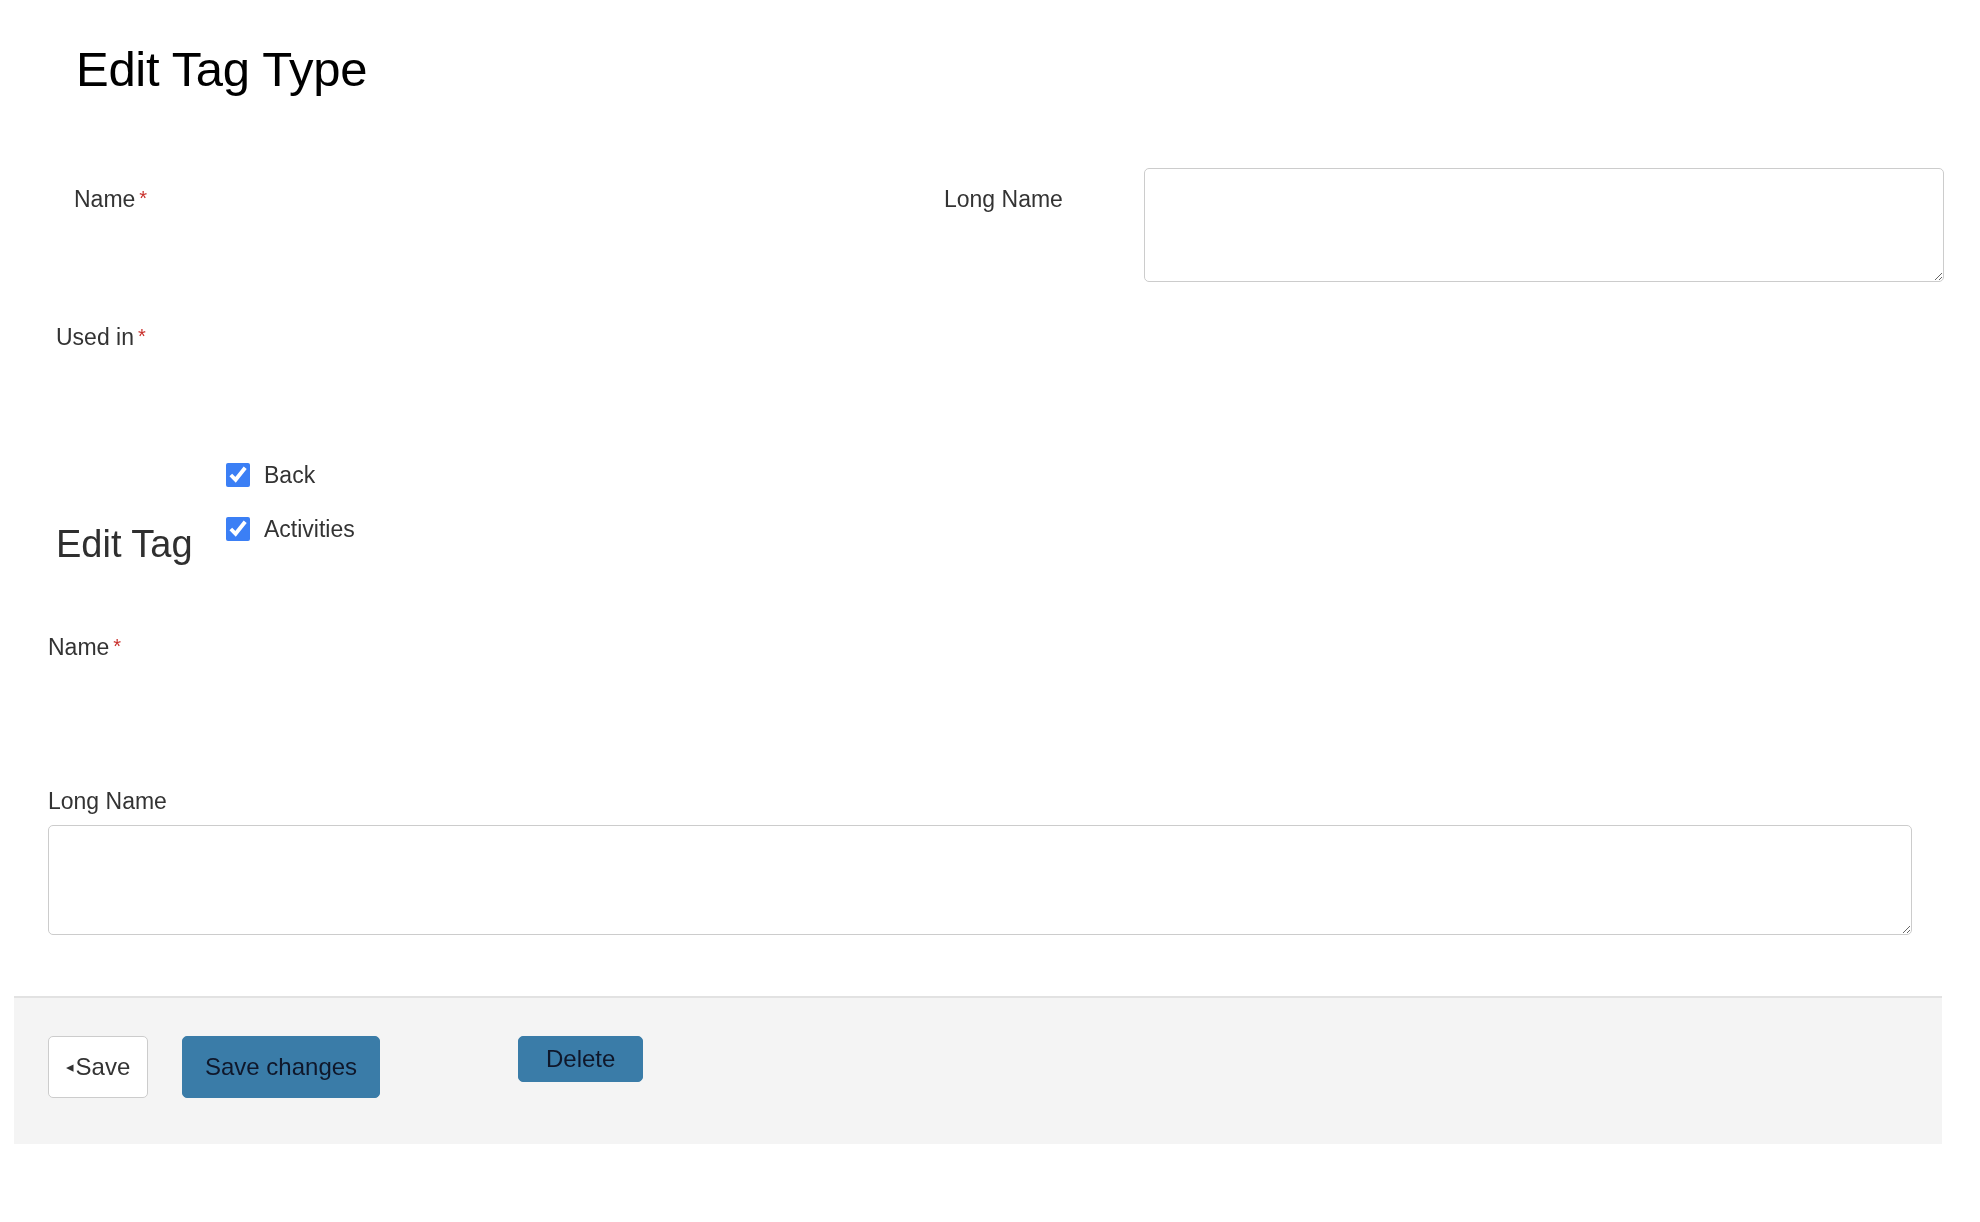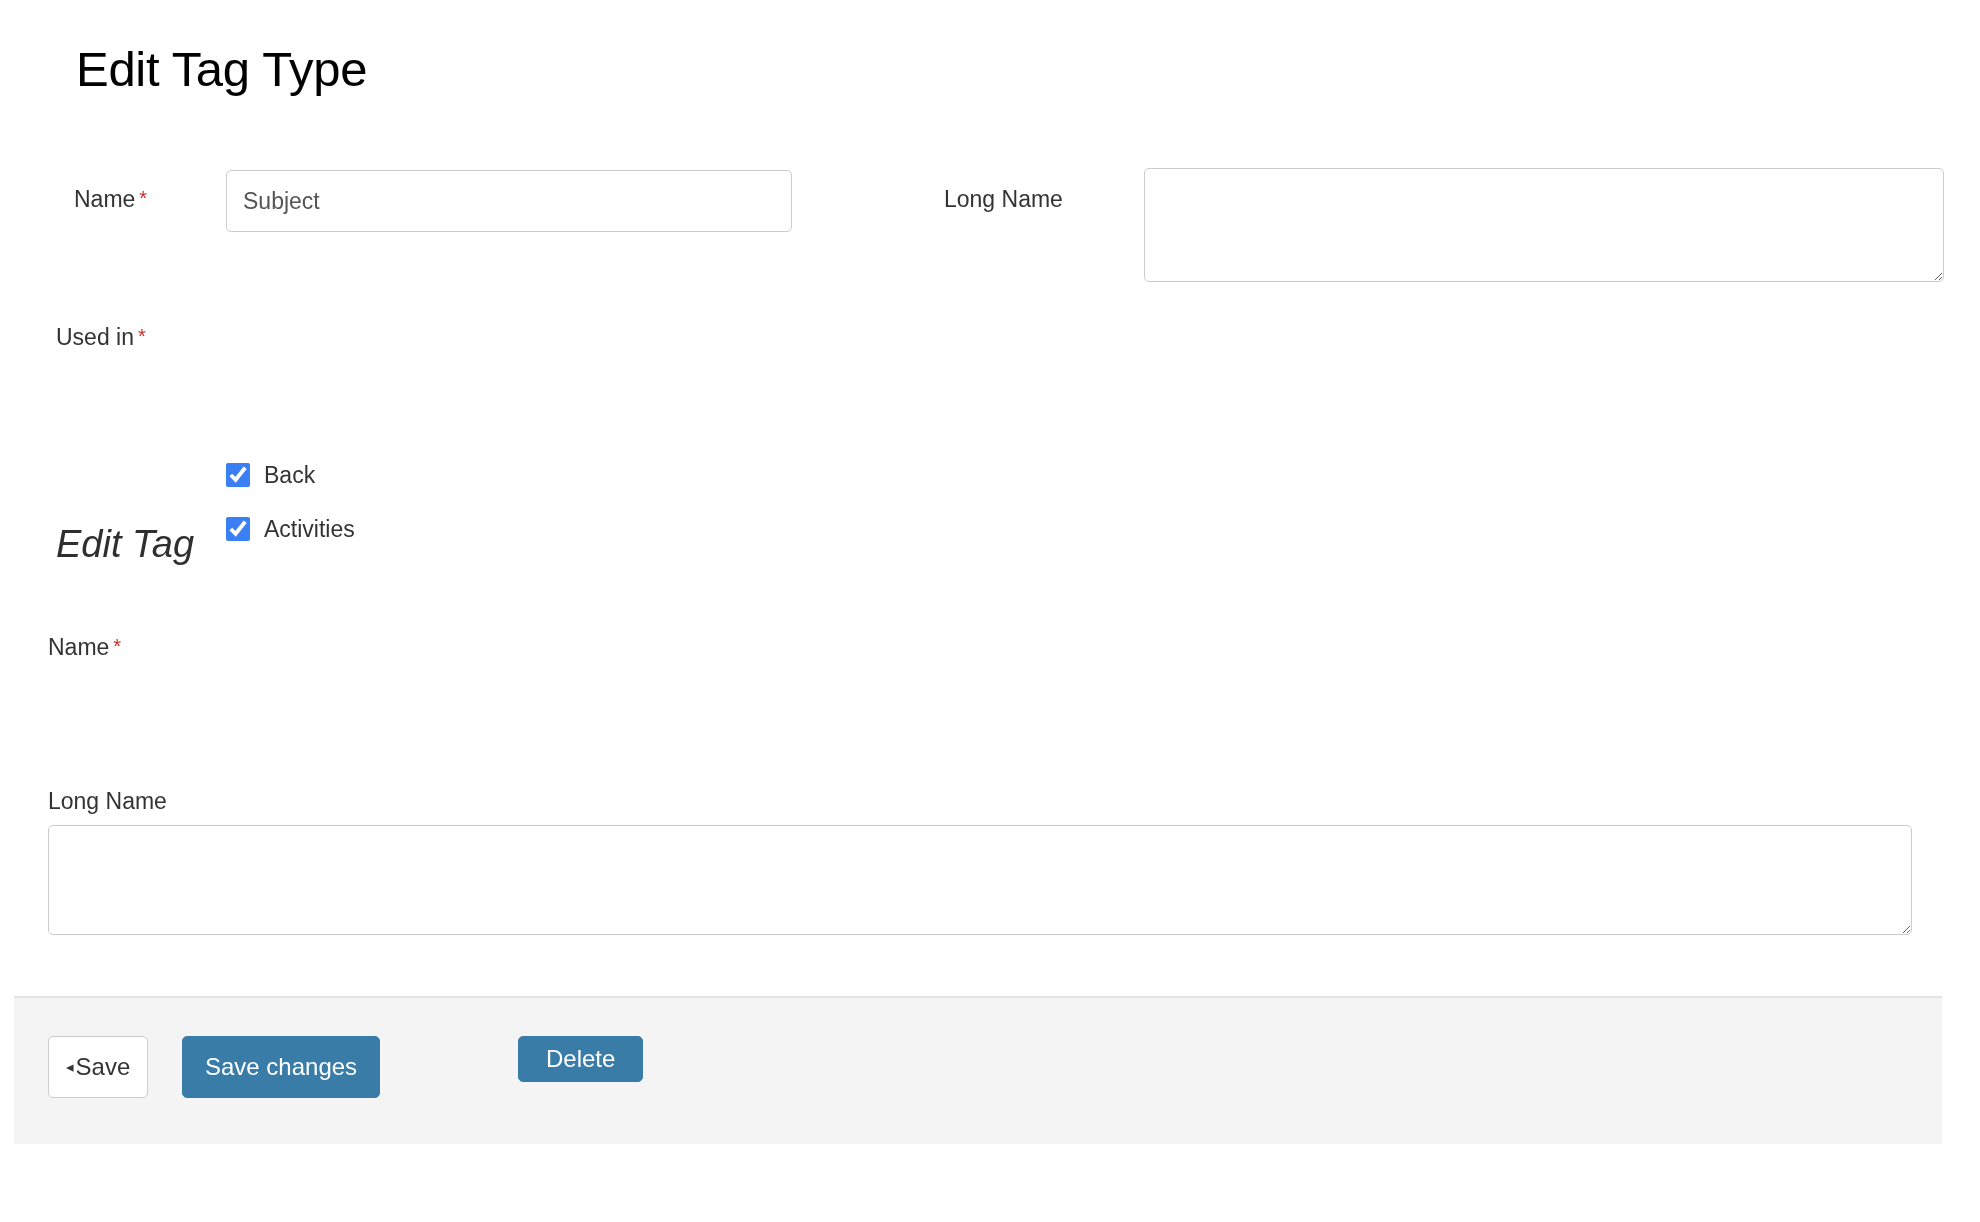--- a/index.html
+++ b/index.html
@@ -62,21 +62,21 @@
     vertical-align: middle;
   }
   .btn-default {
     background: #ffffff;
     border-color: #cccccc;
     color: #333333;
   }
   .btn-primary {
     background: #3a7ca8;
     border-color: #3a7ca8;
-    color: #ffffff;
+    color: #0f172a;
   }
   .btn-arrow {
     font-size: 15px;
     margin-right: 2px;
     line-height: 1;
     position: relative;
     top: -1px;
   }
 
   
@@ -166,21 +166,20 @@
   }
   .section-title {
     position: absolute;
     left: 56px;
     top: 25px;
     font-size: 38px;
     font-weight: 400;
     color: #2f2f2f;
     line-height: 1;
     white-space: nowrap;
-    font-style: italic;
   }
   .field-block {
     position: absolute;
     left: 48px;
     width: 1864px;
   }
   .fb-name { top: 134px; }
   .fb-long { top: 288px; }
 
   .field-label {
@@ -267,21 +266,20 @@
     
   </div>
 </div>
 
 <div class="tagtype-form">
 
   <label class="label-inline lbl-name-top">
     <span>Name</span><span class="req">*</span>
   </label>
 
-  <input class="ctl input-name-top" type="text" value="Subject" style="">
 
   <label class="label-inline lbl-longname-top">
     <span>Long Name</span>
   </label>
 
   <textarea class="ctl textarea-longname-top" style=""></textarea>
 
   <label class="label-inline lbl-usedin">
     <span>Used in</span><span class="req">*</span>
   </label>

